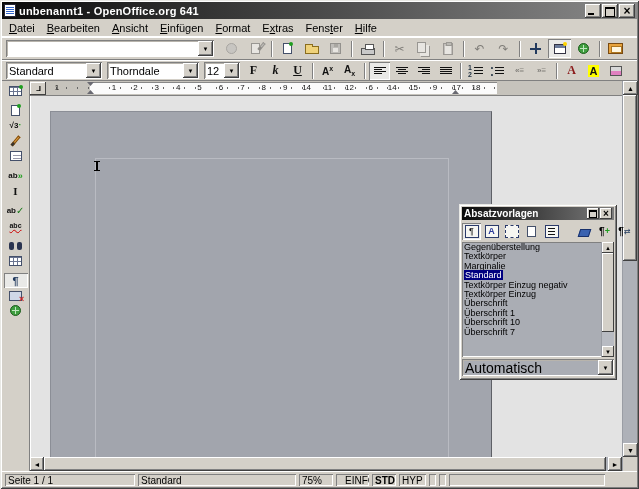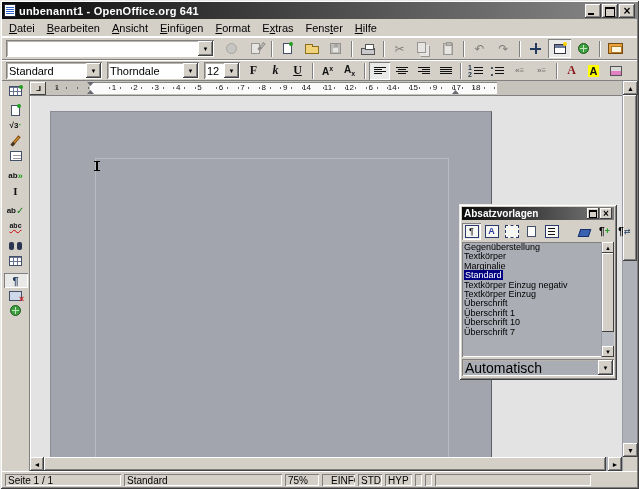--- a/index.html
+++ b/index.html
@@ -459,25 +459,25 @@
     <div class="vscrollcol">
       <span class="sbtn u"></span>
       <span class="vthumb"></span>
       <span class="vtrack"></span>
       <span class="sbtn d"></span>
       <span class="scorner"></span>
     </div>
   </div>
 
   <div class="statusbar" id="statusbar">
-      <span class="sfield" style="width: 116px;">Seite 1 / 1</span>
+      <span class="sfield" style="width: 130px;">Seite 1 / 1</span>
       <span class="sfield" style="width: 158px;">Standard</span>
       <span class="sfield" style="width: 34px;">75%</span>
       <span class="sfield" style="width: 33px; padding-left: 9px;">EINFG</span>
-      <span class="sfield" style="width: 24px;">STD</span>
+      <span class="sfield" style="width: 24px; font-weight: bold;">STD</span>
       <span class="sfield" style="width: 27px;">HYP</span>
       <span class="sfield" style="width: 7px;"></span>
       <span class="sfield" style="width: 7px;"></span>
       <span class="sfield" style="width: 156px;"></span>
     </div>
 
   <div class="stylist">
     <div class="sttitle">
       <span class="ttl">Absatzvorlagen</span>
       <span class="stbtn dock"></span>

